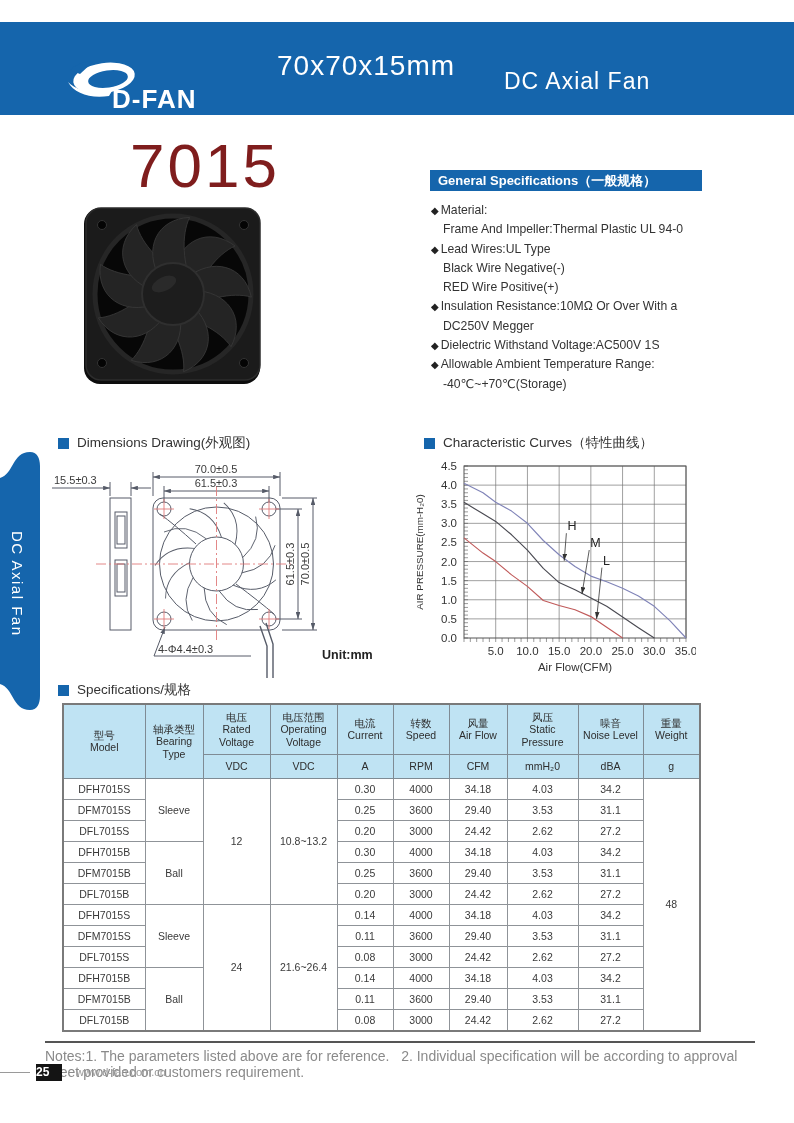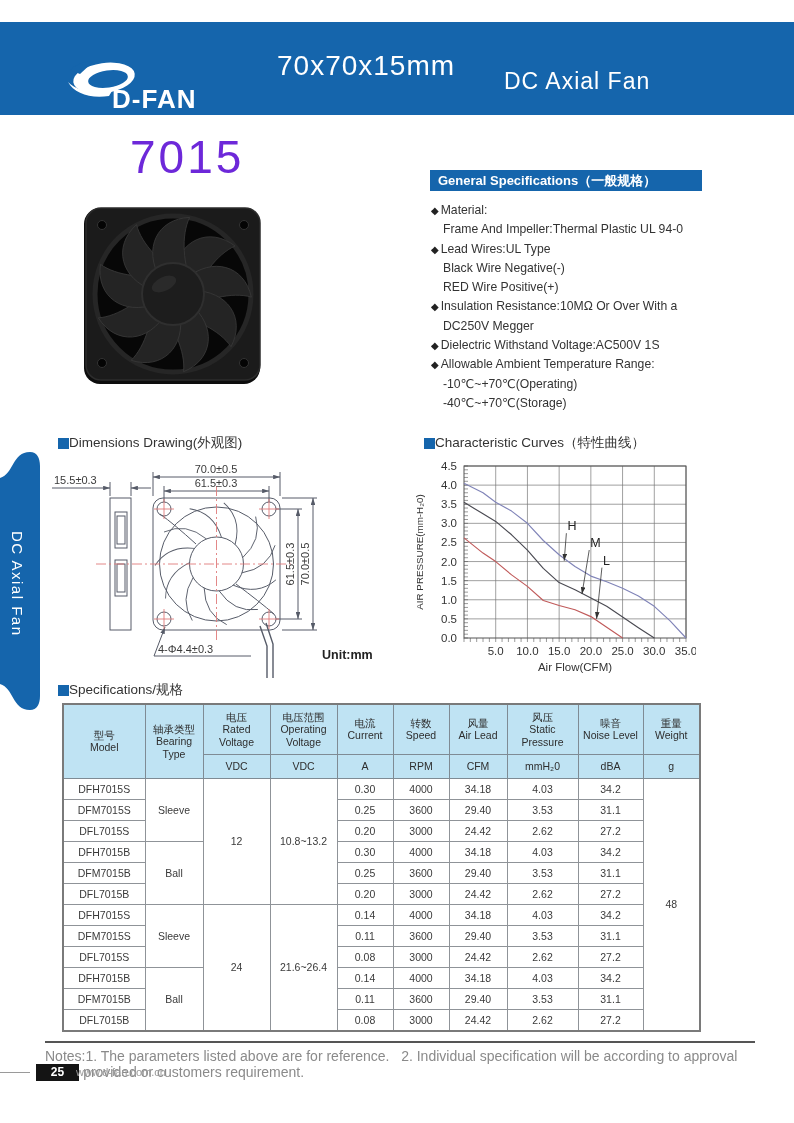--- a/index.html
+++ b/index.html
@@ -12,50 +12,50 @@
   .header-bar{left:0;top:22px;width:794px;height:93px;background:var(--blue);}
   .brand-text{left:112px;top:60px;font-size:26px;font-weight:bold;color:#fff;letter-spacing:1px;margin-top:24px;}
   .header-title{left:277px;top:50px;font-size:28px;font-weight:400;color:#fff;letter-spacing:1px;}
   .header-subtitle{left:504px;top:68px;font-size:23px;color:#fff;letter-spacing:1px;}
 
   
   .side-tab{left:0;top:448px;}
   .side-tab-label{left:9px;top:531px;writing-mode:vertical-rl;color:#fff;font-size:15px;letter-spacing:1.5px;}
 
   
-  .model-title{left:130px;top:130px;font-size:46px;color:#6d28d9;letter-spacing:3px;}
+  .model-title{left:130px;top:130px;font-size:62px;color:#7f1d1d;letter-spacing:3px;}
 
   
   .gs-bar{left:430px;top:170px;width:272px;height:21px;background:var(--blue);color:#fff;
           font-size:13px;font-weight:bold;line-height:21px;padding-left:8px;box-sizing:border-box;}
   .gs-list{left:431px;top:201px;width:310px;font-size:12.2px;color:#333;line-height:19.3px;}
   .gs-line{white-space:nowrap;}
   .gs-line .diamond{font-size:10px;margin-right:2px;color:#222;}
   .gs-line.indent{padding-left:12px;}
 
   
-  .sec-title{font-size:13.5px;color:#333;display:flex;align-items:center;gap:0;}
+  .sec-title{font-size:13.5px;color:#333;display:flex;align-items:center;gap:8px;}
   .sec-sq{width:11px;height:11px;background:var(--blue);display:inline-block;flex:0 0 auto;}
 
   
   .spec-title{left:58px;top:681px;}
   .spec-table{border-collapse:collapse;table-layout:fixed;width:637px;font-size:10.5px;color:#3a3a3a;
               border:2px solid #7a7a7a;}
   .spec-table th{background:var(--thbg);font-weight:normal;border:1px solid #7f8b94;padding:1px 2px;
                  font-size:10.5px;line-height:12.5px;color:#2e2e2e;vertical-align:middle;}
   .spec-table thead tr.r1{height:50px;}
   .spec-table thead tr.r2{height:24px;}
   .spec-table td{border:1px solid #8f9398;text-align:center;height:20px;line-height:20px;padding:0 2px;}
 
   
   .notes-divider{left:45px;top:1041px;width:710px;height:2px;background:#555;}
   .notes-text{left:45px;top:1048px;width:714px;font-size:14px;color:#8a8a8a;white-space:pre-wrap;}
   .edge-mark{left:0;top:1072px;width:30px;height:1px;background:#9a9a9a;}
-  .page-badge{left:36px;top:1064px;width:43px;height:17px;background:#141414;color:#fff;font-size:12px;
-              font-weight:bold;text-align:center;line-height:17px;}
+  .page-badge{left:36px;top:1064px;width:26px;height:17px;background:#141414;color:#fff;font-size:12px;
+              font-weight:bold;text-align:left;line-height:17px;}
   .website{left:76px;top:1066px;font-size:11px;color:#999;}
 
   svg text{font-family:"Liberation Sans","DejaVu Sans",sans-serif;}
 </style>
 </head>
 <body>
 
 <div class="page" style="--blue: #1565ac; --thbg: #bfe3f3;">
 
   <div class="abs header-bar">
@@ -109,21 +109,20 @@
   <div class="abs gs-list">
       <div class="gs-line"><span class="diamond">◆</span>Material:</div>
       <div class="gs-line indent">Frame And Impeller:Thermal Plastic UL 94-0</div>
       <div class="gs-line"><span class="diamond">◆</span>Lead Wires:UL Type</div>
       <div class="gs-line indent">Black Wire Negative(-)</div>
       <div class="gs-line indent">RED Wire Positive(+)</div>
       <div class="gs-line"><span class="diamond">◆</span>Insulation Resistance:10MΩ Or Over With a</div>
       <div class="gs-line indent">DC250V Megger</div>
       <div class="gs-line"><span class="diamond">◆</span>Dielectric Withstand Voltage:AC500V 1S</div>
       <div class="gs-line"><span class="diamond">◆</span>Allowable Ambient Temperature Range:</div>
-      <div class="gs-line indent">-10℃~+70℃(Operating)</div>
       <div class="gs-line indent">-40℃~+70℃(Storage)</div>
     </div>
 
   <div class="abs sec-title" style="left:58px;top:434px">
     <span class="sec-sq"></span>
     <span>Dimensions Drawing(外观图)</span>
   </div>
   <div class="abs sec-title" style="left:424px;top:434px">
     <span class="sec-sq"></span>
     <span>Characteristic Curves（特性曲线）</span>
@@ -393,21 +392,21 @@
           <th>
             <div>电流</div>
             <div>Current</div>
           </th>
           <th>
             <div>转数</div>
             <div>Speed</div>
           </th>
           <th>
             <div>风量</div>
-            <div>Air Lead</div>
+            <div>Air Flow</div>
           </th>
           <th>
             <div>风压</div>
             <div>Static Pressure</div>
           </th>
           <th>
             <div>噪音</div>
             <div>Noise Level</div>
           </th>
           <th>

